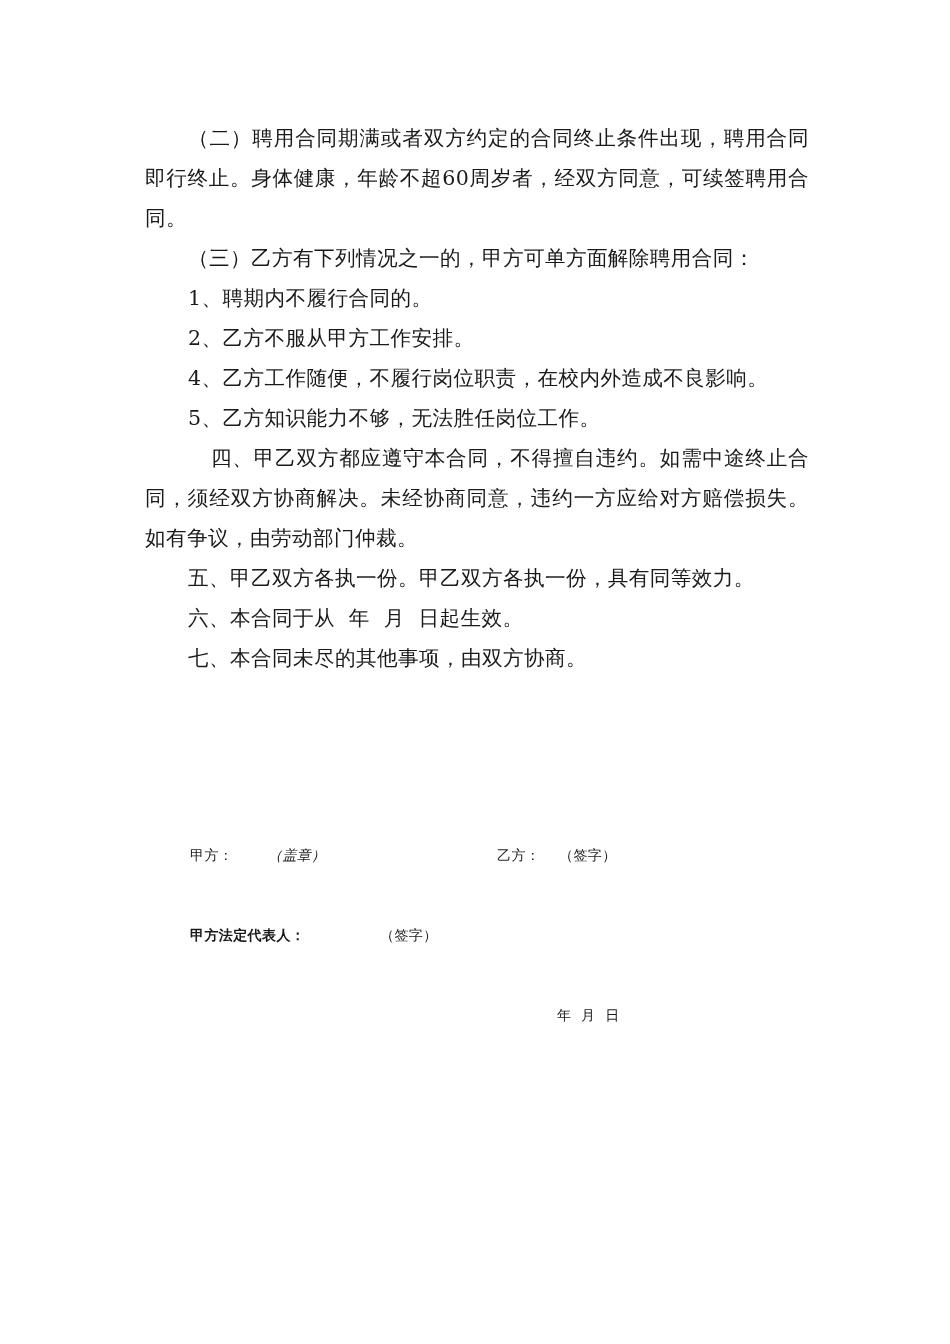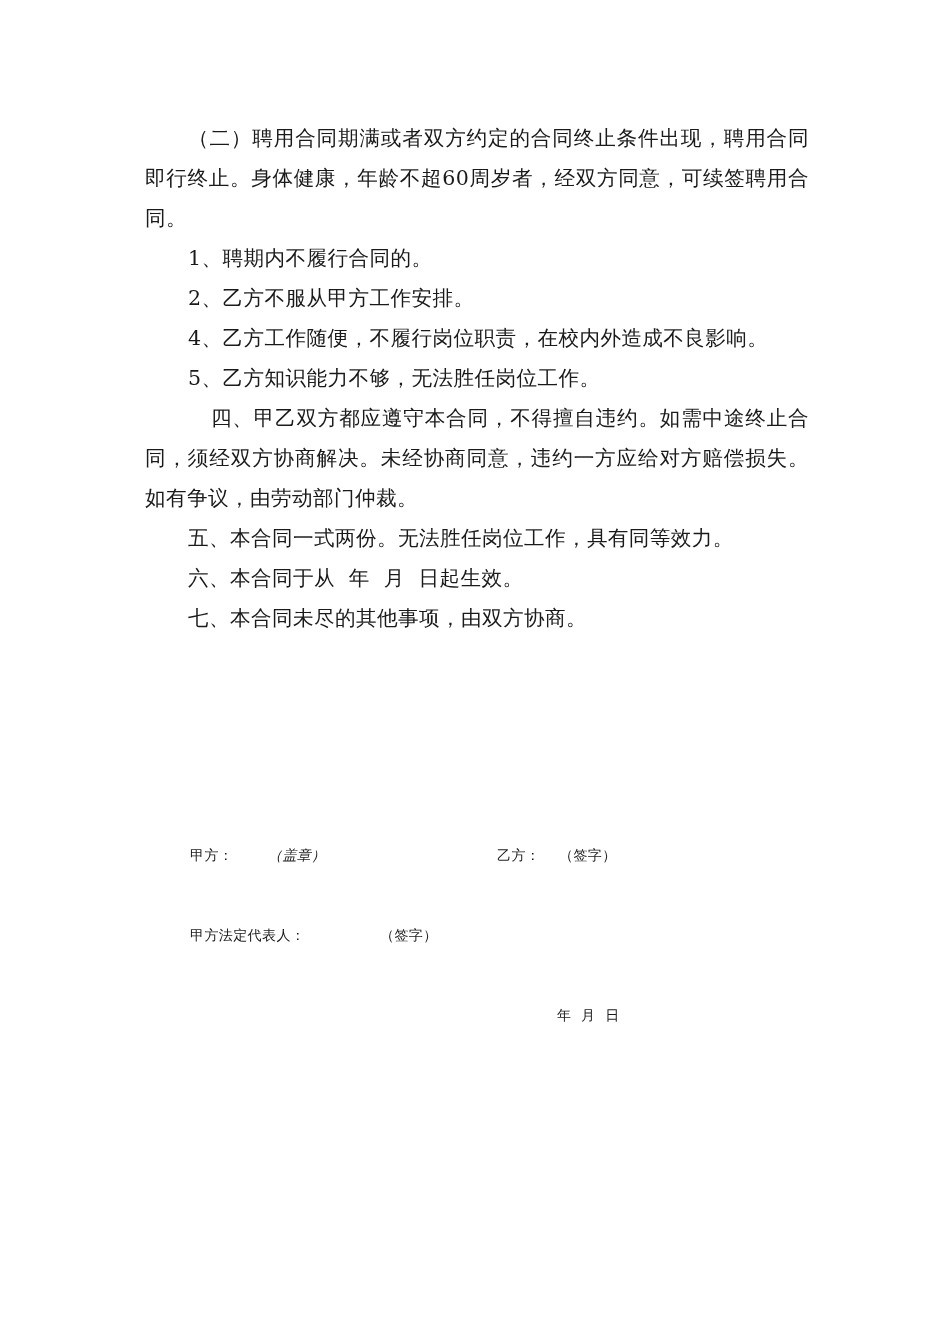--- a/index.html
+++ b/index.html
@@ -48,35 +48,36 @@
       letter-spacing: 0.4px;
     }
   </style>
 </head>
 <body>
 
 <div class="page">
 
   <div class="body-text">
     <p class="para">（二）聘用合同期满或者双方约定的合同终止条件出现，聘用合同即行终止。身体健康，年龄不超60周岁者，经双方同意，可续签聘用合同。</p>
+    <p class="para">（三）乙方有下列情况之一的，甲方可单方面解除聘用合同：</p>
     <p class="para">1、聘期内不履行合同的。</p>
     <p class="para">2、乙方不服从甲方工作安排。</p>
     <p class="para">4、乙方工作随便，不履行岗位职责，在校内外造成不良影响。</p>
     <p class="para">5、乙方知识能力不够，无法胜任岗位工作。</p>
     <p class="para indent-more">四、甲乙双方都应遵守本合同，不得擅自违约。如需中途终止合同，须经双方协商解决。未经协商同意，违约一方应给对方赔偿损失。如有争议，由劳动部门仲裁。</p>
-    <p class="para">五、本合同一式两份。无法胜任岗位工作，具有同等效力。</p>
+    <p class="para">五、甲乙双方各执一份。甲乙双方各执一份，具有同等效力。</p>
     <p class="para" style="white-space: pre;">六、本合同于从  年  月  日起生效。</p>
     <p class="para">七、本合同未尽的其他事项，由双方协商。</p>
   </div>
 
   <div>
     <span class="sig" style="left:190px; top:840px;">甲方：</span>
     <span class="sig" style="left:268px; top:840px;font-style:italic;">（盖章）</span>
     <span class="sig" style="left:481px; top:840px;margin-left:16px;">乙方：</span>
     <span class="sig" style="left:559px; top:840px;">（签字）</span>
 
-    <span class="sig" style="left:190px; top:920px;">甲方法定代表人：</span>
+    <span class="sig" style="left:190px; top:920px;font-weight:bold;">甲方法定代表人：</span>
     <span class="sig" style="left:380px; top:920px;">（签字）</span>
 
     <span class="sig" style="left:557px; top:1000px;">年  月  日</span>
   </div>
 
 </div>
 
 </body></html>

